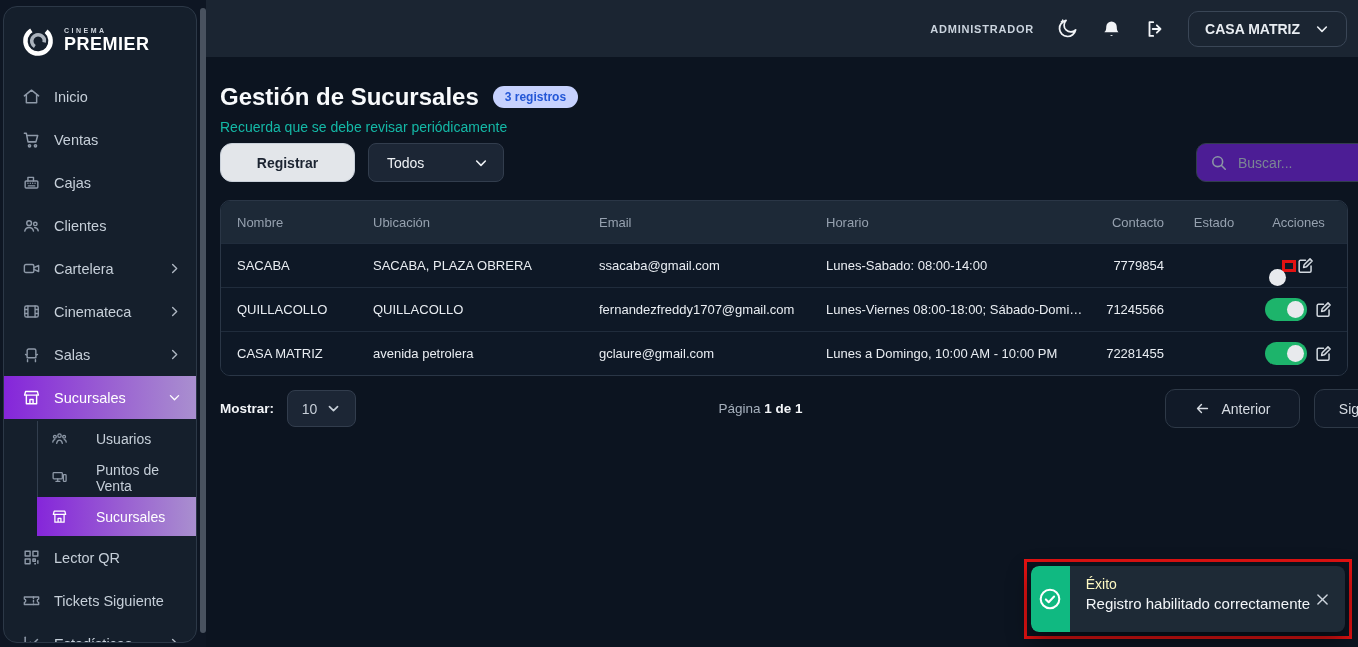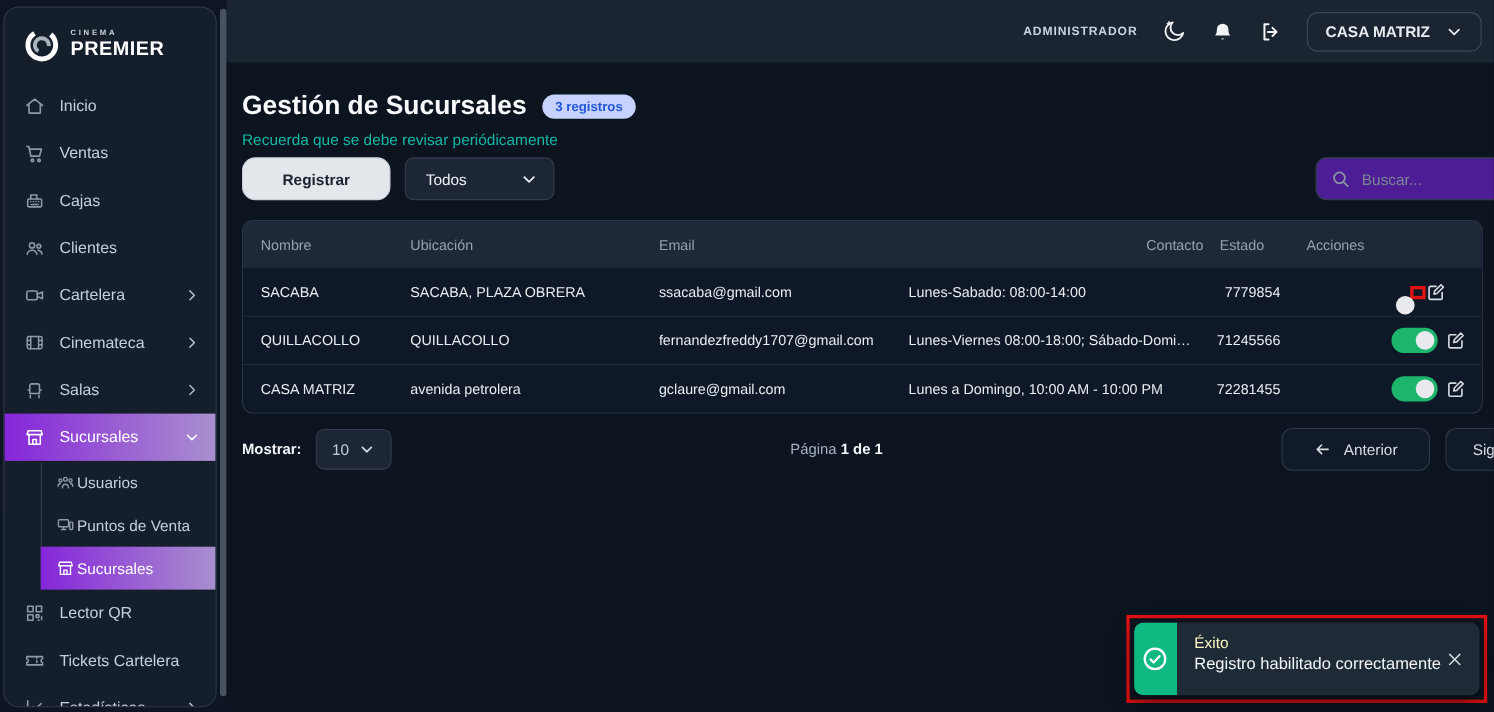--- a/index.html
+++ b/index.html
@@ -17,21 +17,21 @@
   .logo-text .premier { font-size:18px; font-weight:800; letter-spacing:0.5px; color:#ffffff; }
   .nav { margin-top:6px; }
   .nav-item { height:43px; display:flex; align-items:center; gap:13px; padding:0 14px 0 18px;
               color:#c6cfd9; font-size:14.5px; cursor:pointer; }
   .nav-item .ni-icon { color:#8e99a8; flex:0 0 auto; }
   .nav-item .chev { margin-left:auto; color:#aeb7c2; }
   .nav-item.active { background:linear-gradient(90deg,#8526da 0%, #9a60d2 55%, #a98fcf 100%); color:#ffffff; }
   .nav-item.active .ni-icon, .nav-item.active .chev { color:#ffffff; }
   .submenu { position:relative; }
   .submenu:before { content:""; position:absolute; left:33px; top:2px; bottom:2px; width:1px; background:#323e4e; }
-  .sub-item { height:39px; display:flex; align-items:center; gap:2px; padding-left:47px;
+  .sub-item { height:39px; display:flex; align-items:center; gap:28px; padding-left:47px;
               color:#c6cfd9; font-size:14px; cursor:pointer; position:relative; }
   .sub-item .ni-icon { color:#8e99a8; }
   .sub-item.active { margin-left:33px; padding-left:14px;
                      background:linear-gradient(90deg,#8526da 0%, #9a60d2 55%, #a98fcf 100%); color:#fff; }
   .sub-item.active .ni-icon { color:#fff; }
 
   
   .topbar { position:absolute; left:206px; top:0; width:1152px; height:57px; background:#1b2532;
             display:flex; align-items:center; justify-content:flex-end; gap:22px; padding-right:11px; }
   .role { font-size:11px; letter-spacing:0.8px; color:#cbd4de; font-weight:600; }
@@ -258,21 +258,21 @@
         </span>
         <span>Lector QR</span>
       </div>
       <div class="nav-item">
         <span class="ni-icon">
           <svg width="19" height="19" viewBox="0 0 24 24" fill="none" stroke="currentColor" stroke-width="1.8" stroke-linecap="round" stroke-linejoin="round">
               <path d="M3 7.5h18v2.6a2.2 2.2 0 0 0 0 4.3V17H3v-2.6a2.2 2.2 0 0 0 0-4.3z"></path>
               <path d="M14.5 7.5V17" stroke-dasharray="2 2.4"></path>
             </svg>
         </span>
-        <span>Tickets Cartelera</span>
+        <span>Tickets Siguiente</span>
       </div>
       <div class="nav-item">
         <span class="ni-icon">
           <svg width="19" height="19" viewBox="0 0 24 24" fill="none" stroke="currentColor" stroke-width="1.9" stroke-linecap="round" stroke-linejoin="round">
               <path d="M4 4v16"></path>
               <polyline points="6.5 14.5 10.5 10.5 13.5 13 19.5 7"></polyline>
             </svg>
         </span>
         <span>Estadísticas</span>
         <span class="chev">
@@ -342,20 +342,21 @@
       </span>
       <input type="text" placeholder="Buscar..." style="">
     </div>
   </div>
 
   <div class="table">
     <div class="trow thead">
       <span>Nombre</span>
       <span>Ubicación</span>
       <span>Email</span>
+      <span>Horario</span>
       <span class="col-right">Contacto</span>
       <span class="col-center">Estado</span>
       <span class="col-center">Acciones</span>
     </div>
 
     <div class="trow tbody-row">
       <span class="cell-nowrap">SACABA</span>
       <span class="cell-nowrap">SACABA, PLAZA OBRERA</span>
       <span class="cell-nowrap">ssacaba@gmail.com</span>
       <span class="cell-nowrap">Lunes-Sabado: 08:00-14:00</span>

